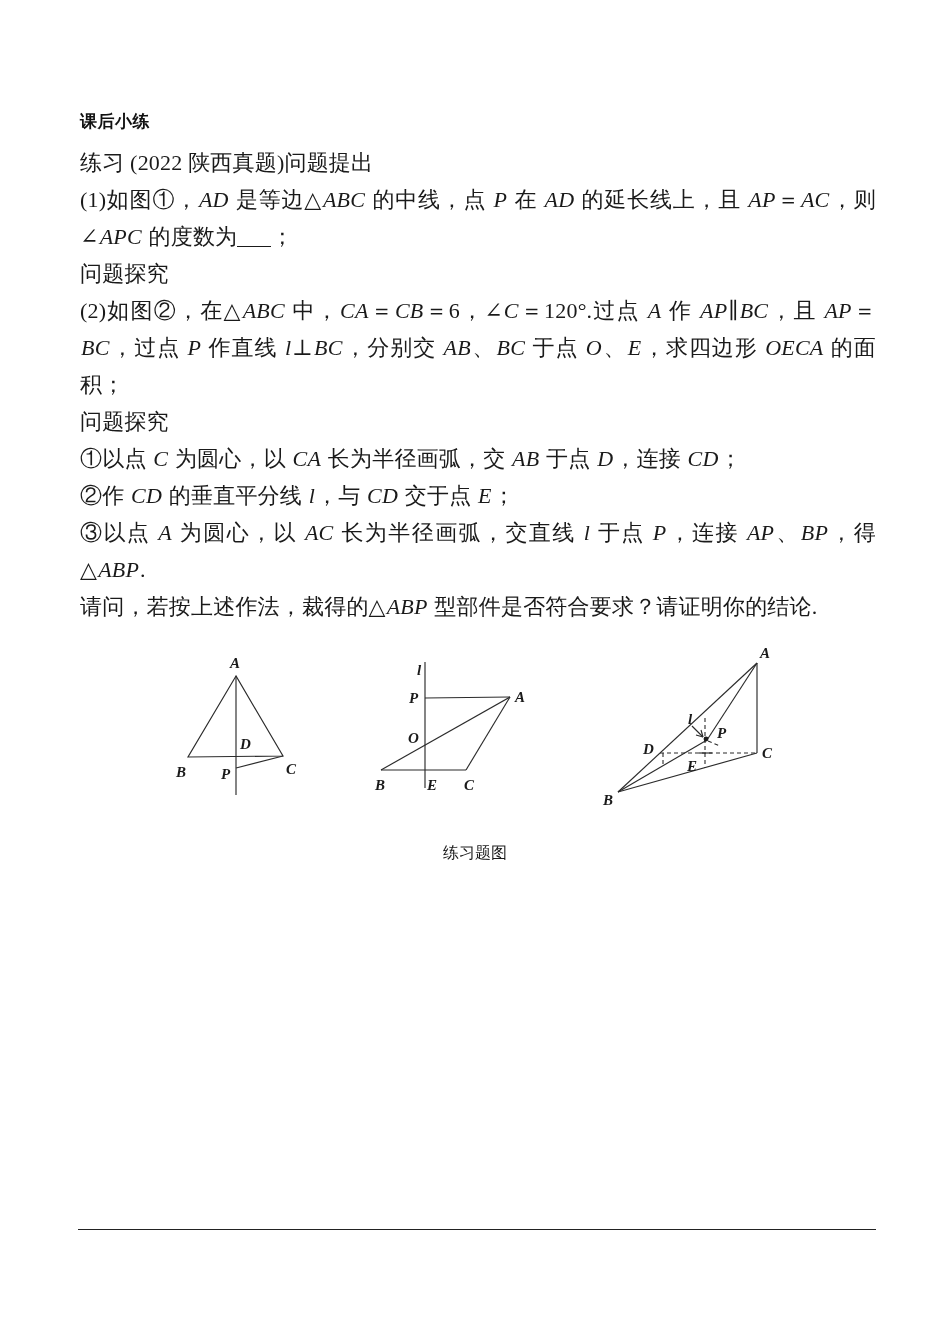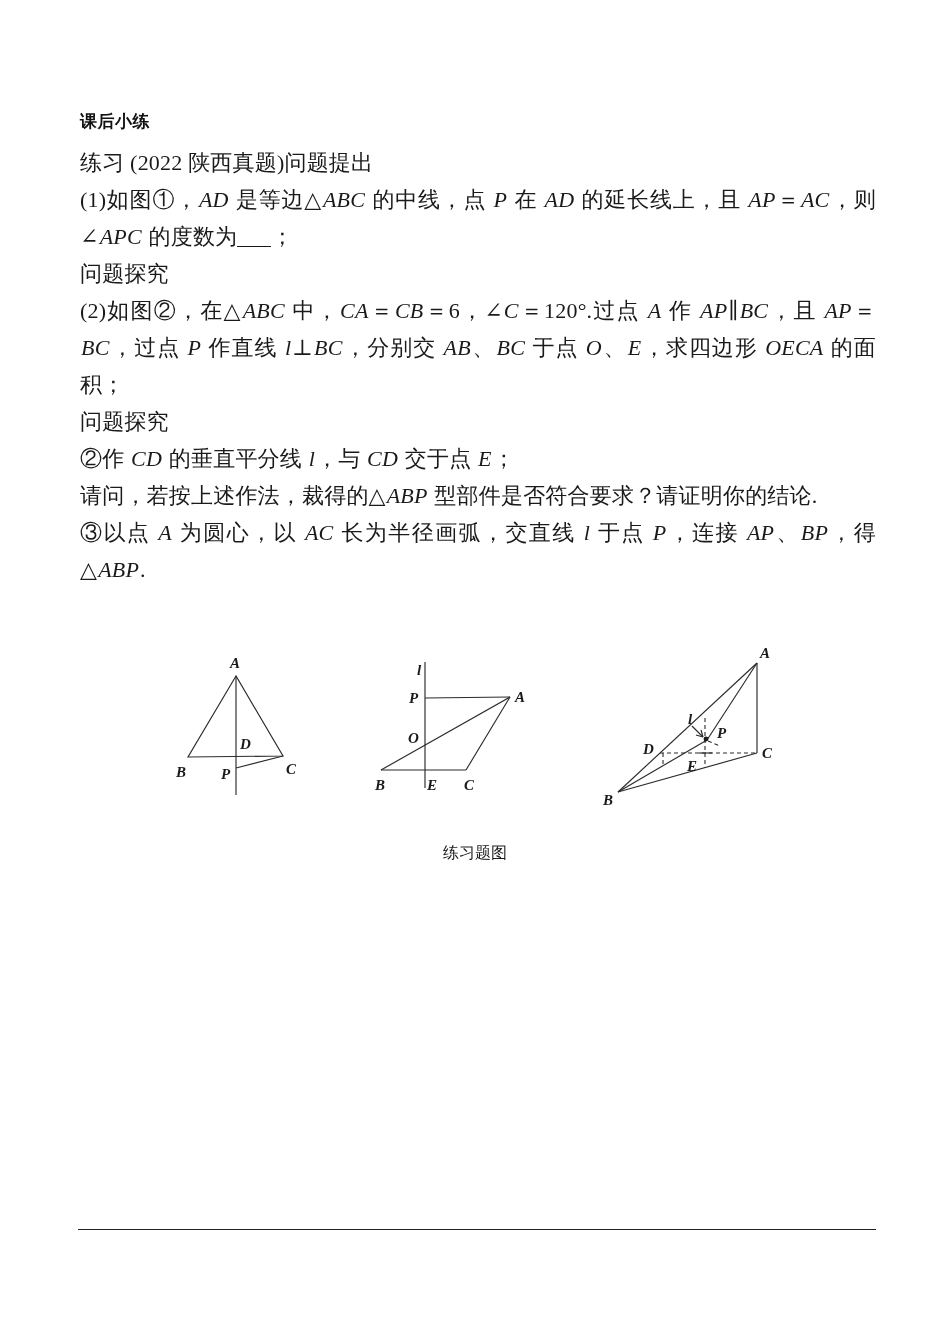--- a/index.html
+++ b/index.html
@@ -127,26 +127,27 @@
 
     <p class="para">(1)如图①，<span class="it">AD</span> 是等边△<span class="it">ABC</span> 的中线，点 <span class="it">P</span> 在 <span class="it">AD</span> 的延长线上，且 <span class="it">AP</span>＝<span class="it">AC</span>，则∠<span class="it">APC</span> 的度数为<span class="blank"></span>；</p>
 
     <p class="para">问题探究</p>
 
     <p class="para">(2)如图②，在△<span class="it">ABC</span> 中，<span class="it">CA</span>＝<span class="it">CB</span>＝6，∠<span class="it">C</span>＝120°.过点 <span class="it">A</span> 作 <span class="it">AP</span>∥<span class="it">BC</span>，且 <span class="it">AP</span>＝<span class="it">BC</span>，过点 <span class="it">P</span> 作直线 <span class="it">l</span>⊥<span class="it">BC</span>，分别交 <span class="it">AB</span>、<span class="it">BC</span> 于点 <span class="it">O</span>、<span class="it">E</span>，求四边形 <span class="it">OECA</span> 的面积；</p>
 
     <p class="para">问题探究</p>
 
 
+    <p class="para">①以点 <span class="it">C</span> 为圆心，以 <span class="it">CA</span> 长为半径画弧，交 <span class="it">AB</span> 于点 <span class="it">D</span>，连接 <span class="it">CD</span>；</p>
 
     <p class="para">②作 <span class="it">CD</span> 的垂直平分线 <span class="it">l</span>，与 <span class="it">CD</span> 交于点 <span class="it">E</span>；</p>
 
+    <p class="para">③以点 <span class="it">A</span> 为圆心，以 <span class="it">AC</span> 长为半径画弧，交直线 <span class="it">l</span> 于点 <span class="it">P</span>，连接 <span class="it">AP</span>、<span class="it">BP</span>，得△<span class="it">ABP</span>.</p>
+
     <p class="para">请问，若按上述作法，裁得的△<span class="it">ABP</span> 型部件是否符合要求？请证明你的结论.</p>
-
-    <p class="para">③以点 <span class="it">A</span> 为圆心，以 <span class="it">AC</span> 长为半径画弧，交直线 <span class="it">l</span> 于点 <span class="it">P</span>，连接 <span class="it">AP</span>、<span class="it">BP</span>，得△<span class="it">ABP</span>.</p>
 
   </div>
 
   <div class="figures">
 
     <svg style="position:absolute; left:160px; top:0px;" width="160" height="175" viewBox="0 0 160 175">
 
       <path class="stroke" d="M76 36 L28 117 L123 116 Z"></path>
 
       <line class="stroke" x1="76" y1="36" x2="76" y2="155"></line>

